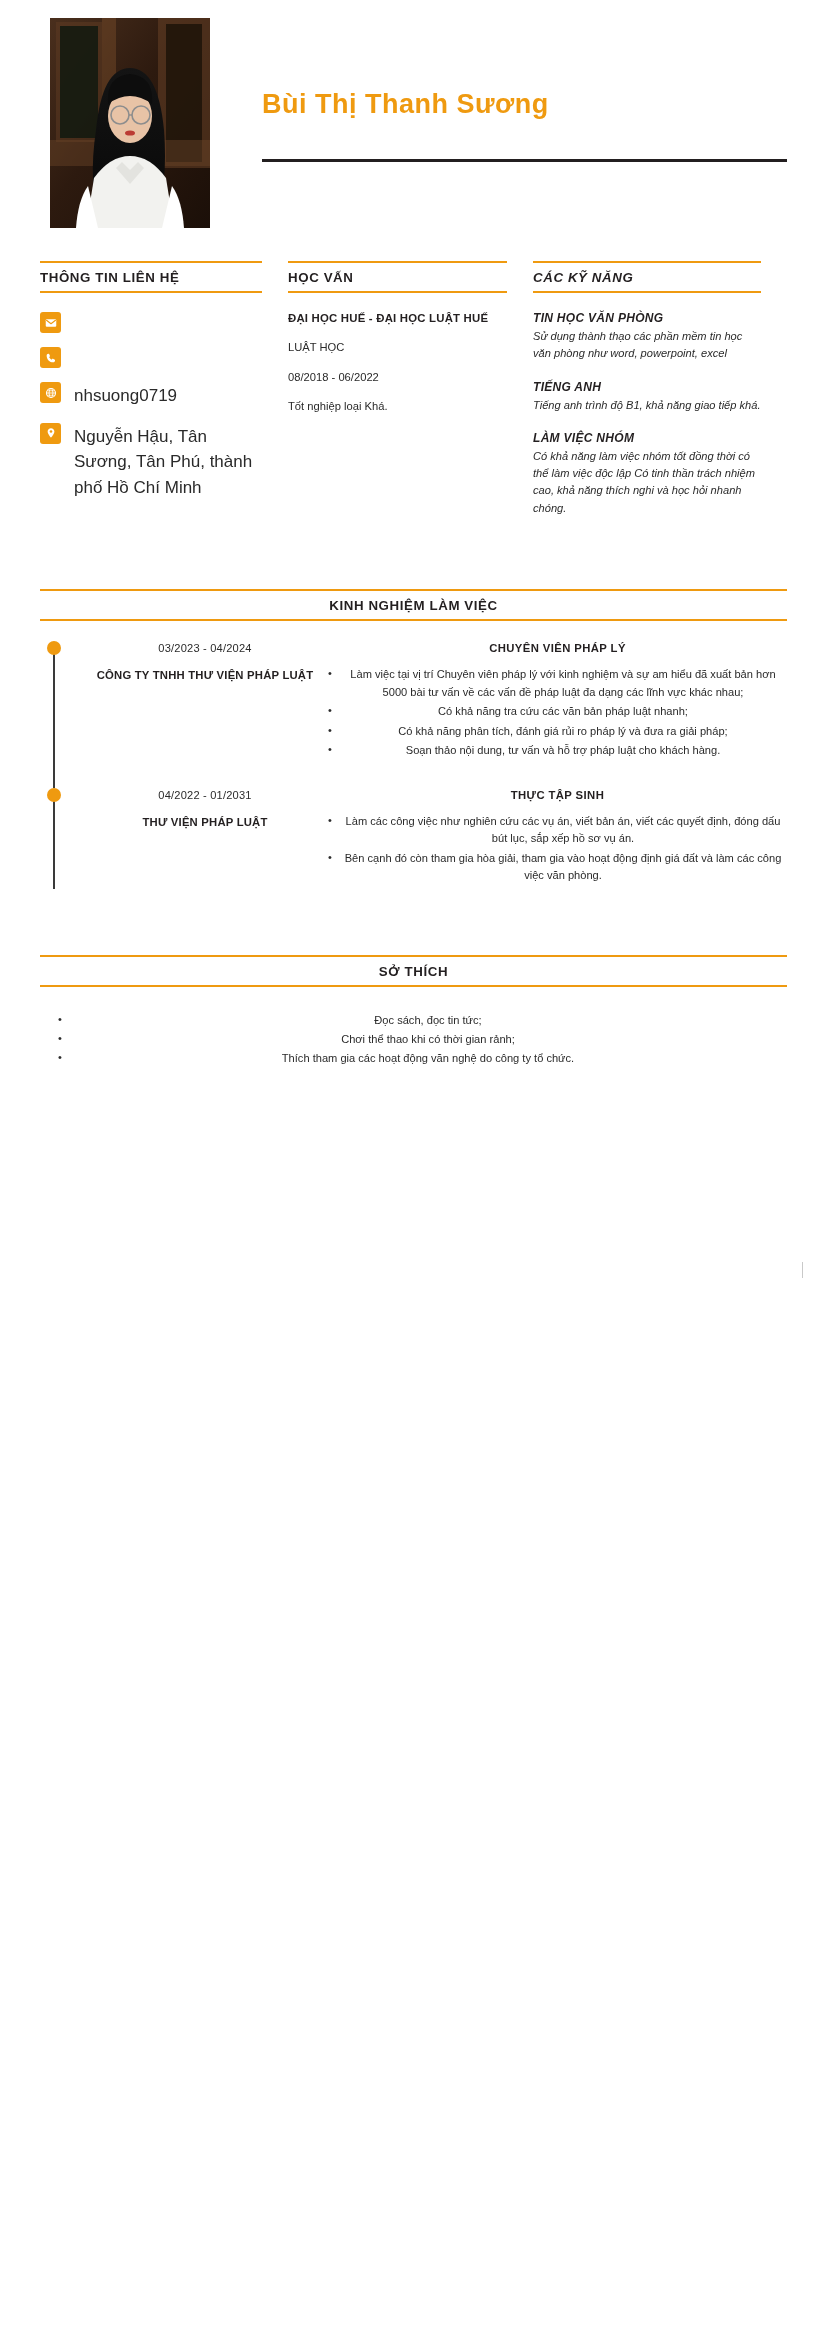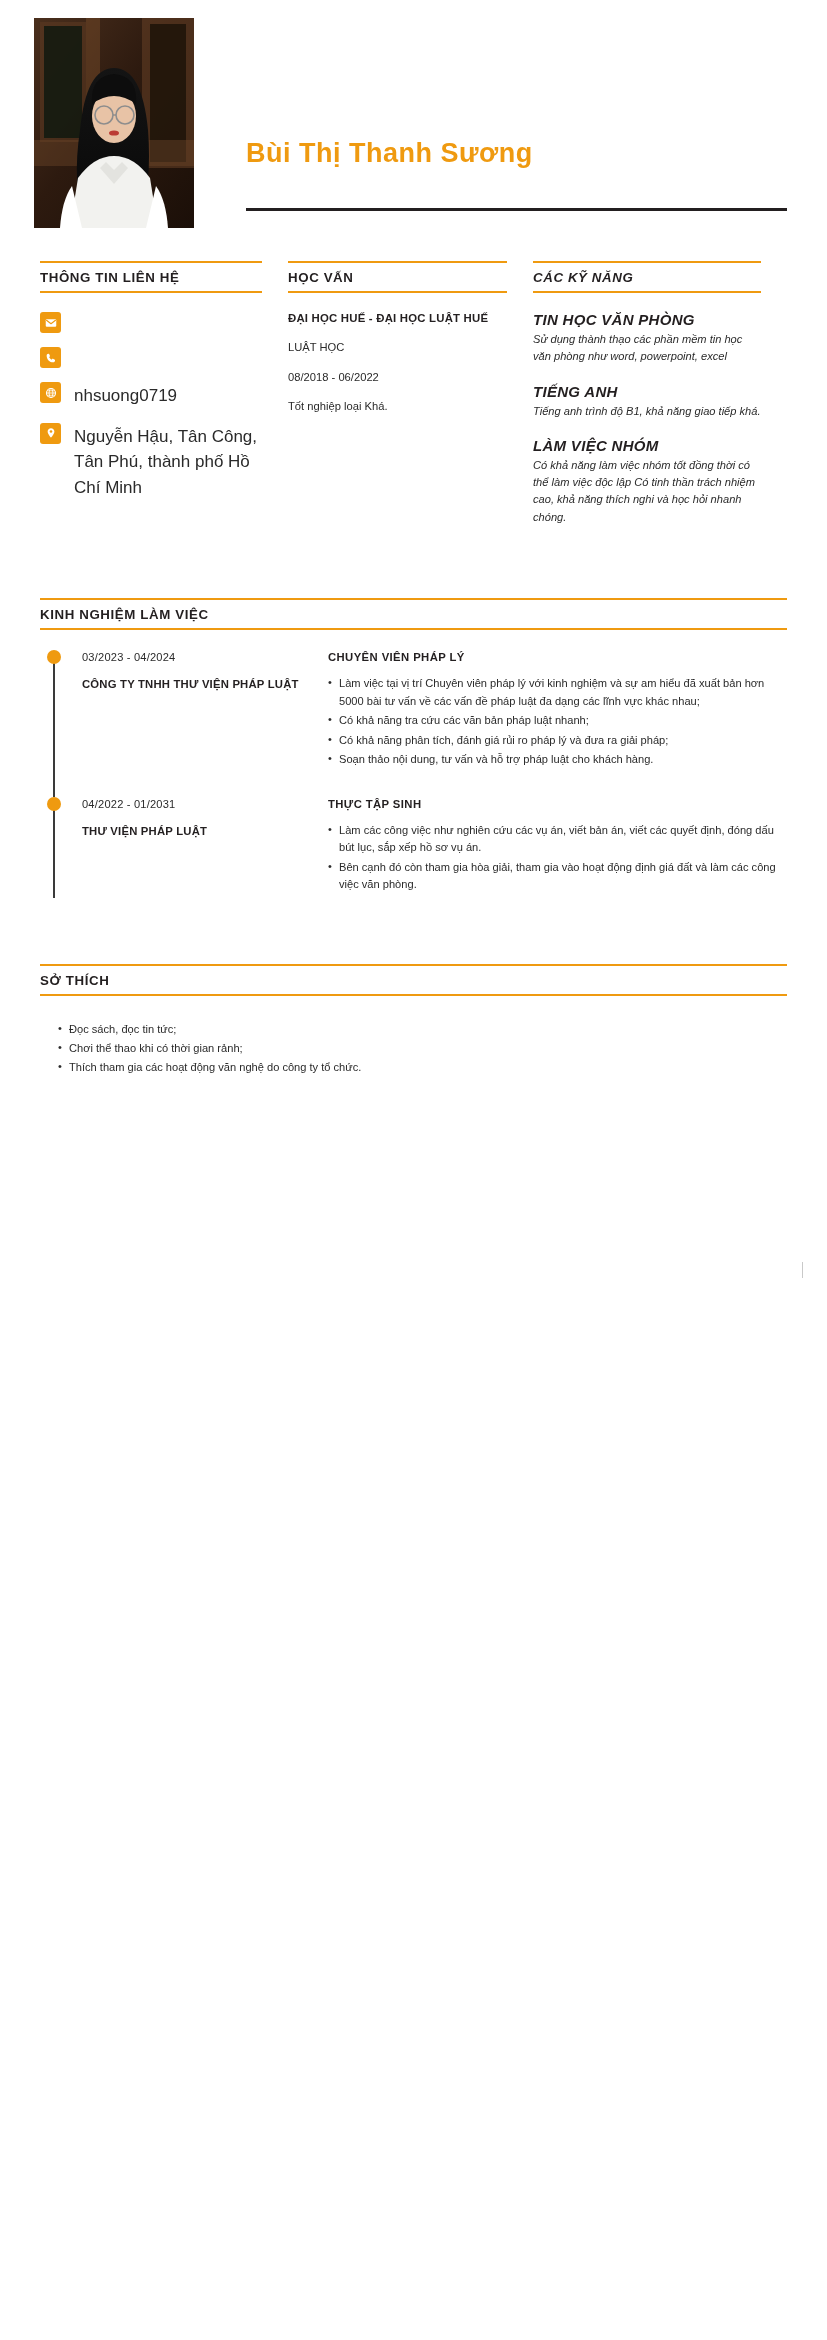--- a/index.html
+++ b/index.html
@@ -19,22 +19,22 @@
     width: 827px;
     min-height: 2340px;
     padding: 0;
     position: relative;
     background: #fff;
   }
 
   
   .header {
     display: flex;
-    align-items: flex-end;
-    padding: 18px 40px 0 34px;
+    align-items: center;
+    padding: 18px 40px 0 50px;
   }
   .photo-wrap {
     width: 160px;
     height: 210px;
     flex: 0 0 160px;
     overflow: hidden;
     background: #2b1d14;
     position: relative;
   }
   .photo-wrap svg { display: block; width: 160px; height: 210px; }
@@ -129,36 +129,37 @@
   }
   .edu-line {
     font-size: 11.2px;
     color: #2a2a2a;
     margin-bottom: 13px;
     line-height: 1.45;
   }
 
   .skill-block { margin-bottom: 17px; }
   .skill-title {
-    font-size: 15px;
+    font-size: 12px;
     font-weight: bold;
     letter-spacing: 0.3px;
     color: #231f20;
     margin-bottom: 3px;
   }
   .skill-desc {
     font-size: 11.1px;
     line-height: 1.56;
     color: #2a2a2a;
   }
 
   
   .wide {
     padding: 9px 40px;
     margin-top: 46px;
+    text-align: center;
   }
   .wide.hobby { margin-top: 40px; }
 
   .exp-list { margin-top: 20px; position: relative; }
   .exp-item {
     display: flex;
     position: relative;
     padding-left: 24px;
     padding-bottom: 26px;
   }
@@ -339,21 +340,21 @@
           <span class="ctext">nhsuong0719</span>
         </div>
 
         <div class="contact-row">
           <span class="cicon">
             <svg width="12" height="12" viewBox="0 0 16 16" aria-hidden="true">
               <path d="M8 1.6 c-2.5 0-4.5 2-4.5 4.5 0 3.3 4.5 8.3 4.5 8.3 s4.5-5 4.5-8.3 c0-2.5-2-4.5-4.5-4.5z" fill="#ffffff"></path>
               <circle cx="8" cy="6.1" r="1.7" fill="#ef9a10"></circle>
             </svg>
           </span>
-          <span class="ctext">Nguyễn Hậu, Tân Công, Tân Phú, thành phố Hồ Chí Minh</span>
+          <span class="ctext">Nguyễn Hậu, Tân Sương, Tân Phú, thành phố Hồ Chí Minh</span>
         </div>
 
       </div>
     </div>
 
     <div class="col col-edu">
       <div class="sec-head">
         <h2>HỌC VẤN</h2>
       </div>
       <div>

